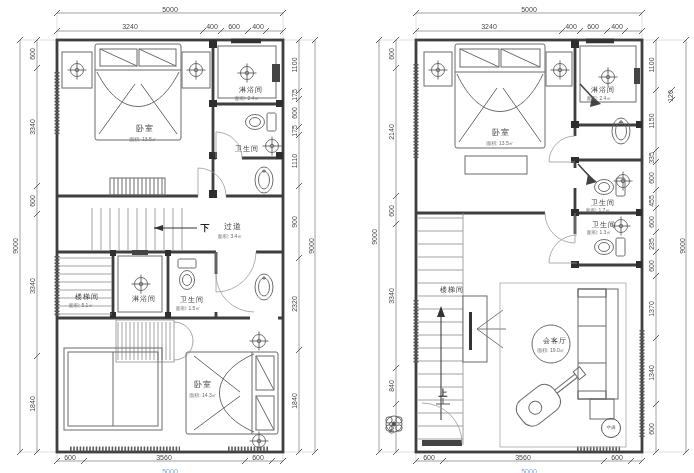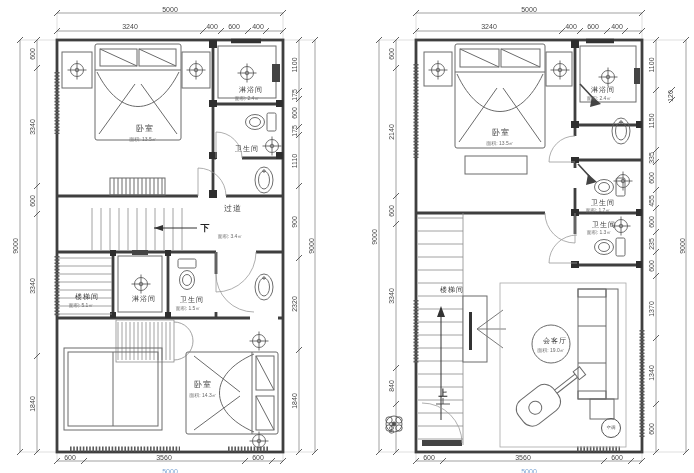--- a/index.html
+++ b/index.html
@@ -265,21 +265,21 @@
     <use href="#bsn" x="621" y="131"></use>
   </g>
 </svg>
 
 <span class="lbl rm" style="left:141px;top:129px">卧室</span>
 <span class="lbl ar" style="left:143px;top:139px">面积: 13.5㎡</span>
 <span class="lbl rm" style="left:247px;top:89px;font-size:7px">淋浴间</span>
 <span class="lbl ar" style="left:247px;top:98px">面积: 2.4㎡</span>
 <span class="lbl rm" style="left:243px;top:148px;font-size:7px">卫生间</span>
 <span class="lbl dir" style="left:205px;top:228px">下</span>
-<span class="lbl rm" style="left:229px;top:209px">过道</span>
+<span class="lbl rm" style="left:229px;top:227px">过道</span>
 <span class="lbl ar" style="left:230px;top:236px">面积: 3.4㎡</span>
 <span class="lbl rm" style="left:83px;top:296px;font-size:7px">楼梯间</span>
 <span class="lbl ar" style="left:81px;top:305px">面积: 5.1㎡</span>
 <span class="lbl rm" style="left:140px;top:298px;font-size:7px">淋浴间</span>
 <span class="lbl rm" style="left:188px;top:299px;font-size:7px">卫生间</span>
 <span class="lbl ar" style="left:188px;top:308px">面积: 1.5㎡</span>
 <span class="lbl rm" style="left:199px;top:385px">卧室</span>
 <span class="lbl ar" style="left:203px;top:395px">面积: 14.3㎡</span>
 
 <span class="lbl dim" style="left:170px;top:9px">5000</span>

